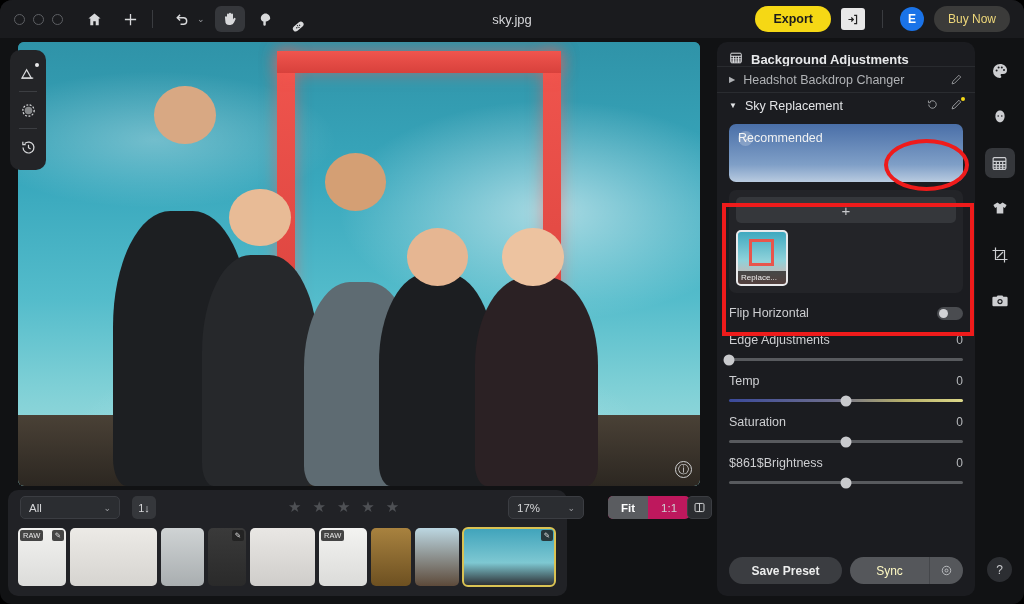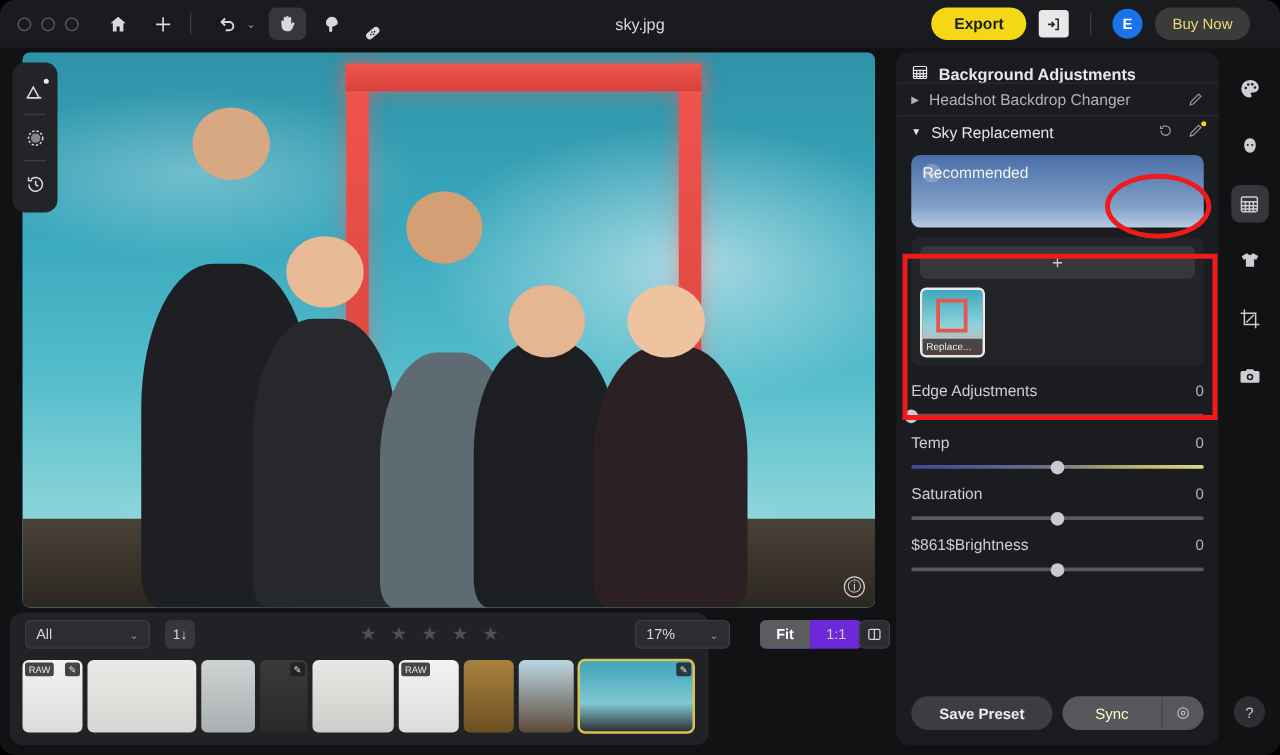--- a/index.html
+++ b/index.html
@@ -37,21 +37,21 @@
   }
   .tb-btn.active { background: #35373b; }
   .tb-sep { width: 1px; height: 18px; background: #3a3c40; margin: 0 7px; }
   .caret-small { font-size: 9px; color: #9b9da1; margin-left: 1px; }
   .title {
     position: absolute; left: 0; right: 0; text-align: center;
     font-size: 13px; color: #d6d7da; pointer-events: none;
   }
   .tb-right {
     margin-left: auto; display: flex; align-items: center;
-    gap: 10px; padding-right: 24px; z-index: 3;
+    gap: 10px; padding-right: 14px; z-index: 3;
   }
   .export-btn {
     background: #f5d815; color: #1c1c1c;
     font-size: 12.5px; font-weight: bold;
     padding: 6px 18px; border-radius: 13px; border: none;
     cursor: pointer;
   }
   .share-btn {
     width: 24px; height: 22px; display: flex;
     align-items: center; justify-content: center;
@@ -161,21 +161,21 @@
     position: absolute; left: 500px; top: 0;
     width: 76px; height: 23px; background: #2b2d31;
     border: 1px solid #3b3d42; border-radius: 5px;
     color: #d5d6d8; font-size: 11.5px;
     display: flex; align-items: center; padding: 0 8px;
   }
   .zoom-select .cv { margin-left: auto; font-size: 9px; color: #9b9da1; }
   .fit-group {
     position: absolute; left: 600px; top: 0;
     height: 23px; display: flex; border-radius: 5px; overflow: hidden;
-    background: #6d28d9;
+    background: #be185d;
   }
   .fit-group div {
     padding: 0 13px; display: flex; align-items: center;
     font-size: 11.5px; color: #cfd0d3;
   }
   .fit-group .on { background: #5a5c60; color: #fff; font-weight: bold; }
   .compare-btn {
     position: absolute; left: 679px; top: 0;
     width: 25px; height: 23px; background: #2b2d31;
     border: 1px solid #3b3d42; border-radius: 5px;
@@ -571,20 +571,28 @@
     <div class="backdrop-tray">
       <div class="add-btn">+</div>
       <div class="tray-items">
         <div class="bd-thumb">
           <div class="miniframe2"></div>
           <div class="bd-label">Replace...</div>
         </div>
       </div>
     </div>
 
+    <div class="ctrl">
+      <div class="ctrl-head">
+        <span>Flip Horizontal</span>
+        <span class="toggle">
+            <i></i>
+          </span>
+      </div>
+    </div>
 
     <div class="ctrl">
       <div class="ctrl-head">
         <span>Edge Adjustments</span>
         <span class="ctrl-val">0</span>
       </div>
       <div class="track">
         <span class="knob" style="left:0%"></span>
       </div>
     </div>

